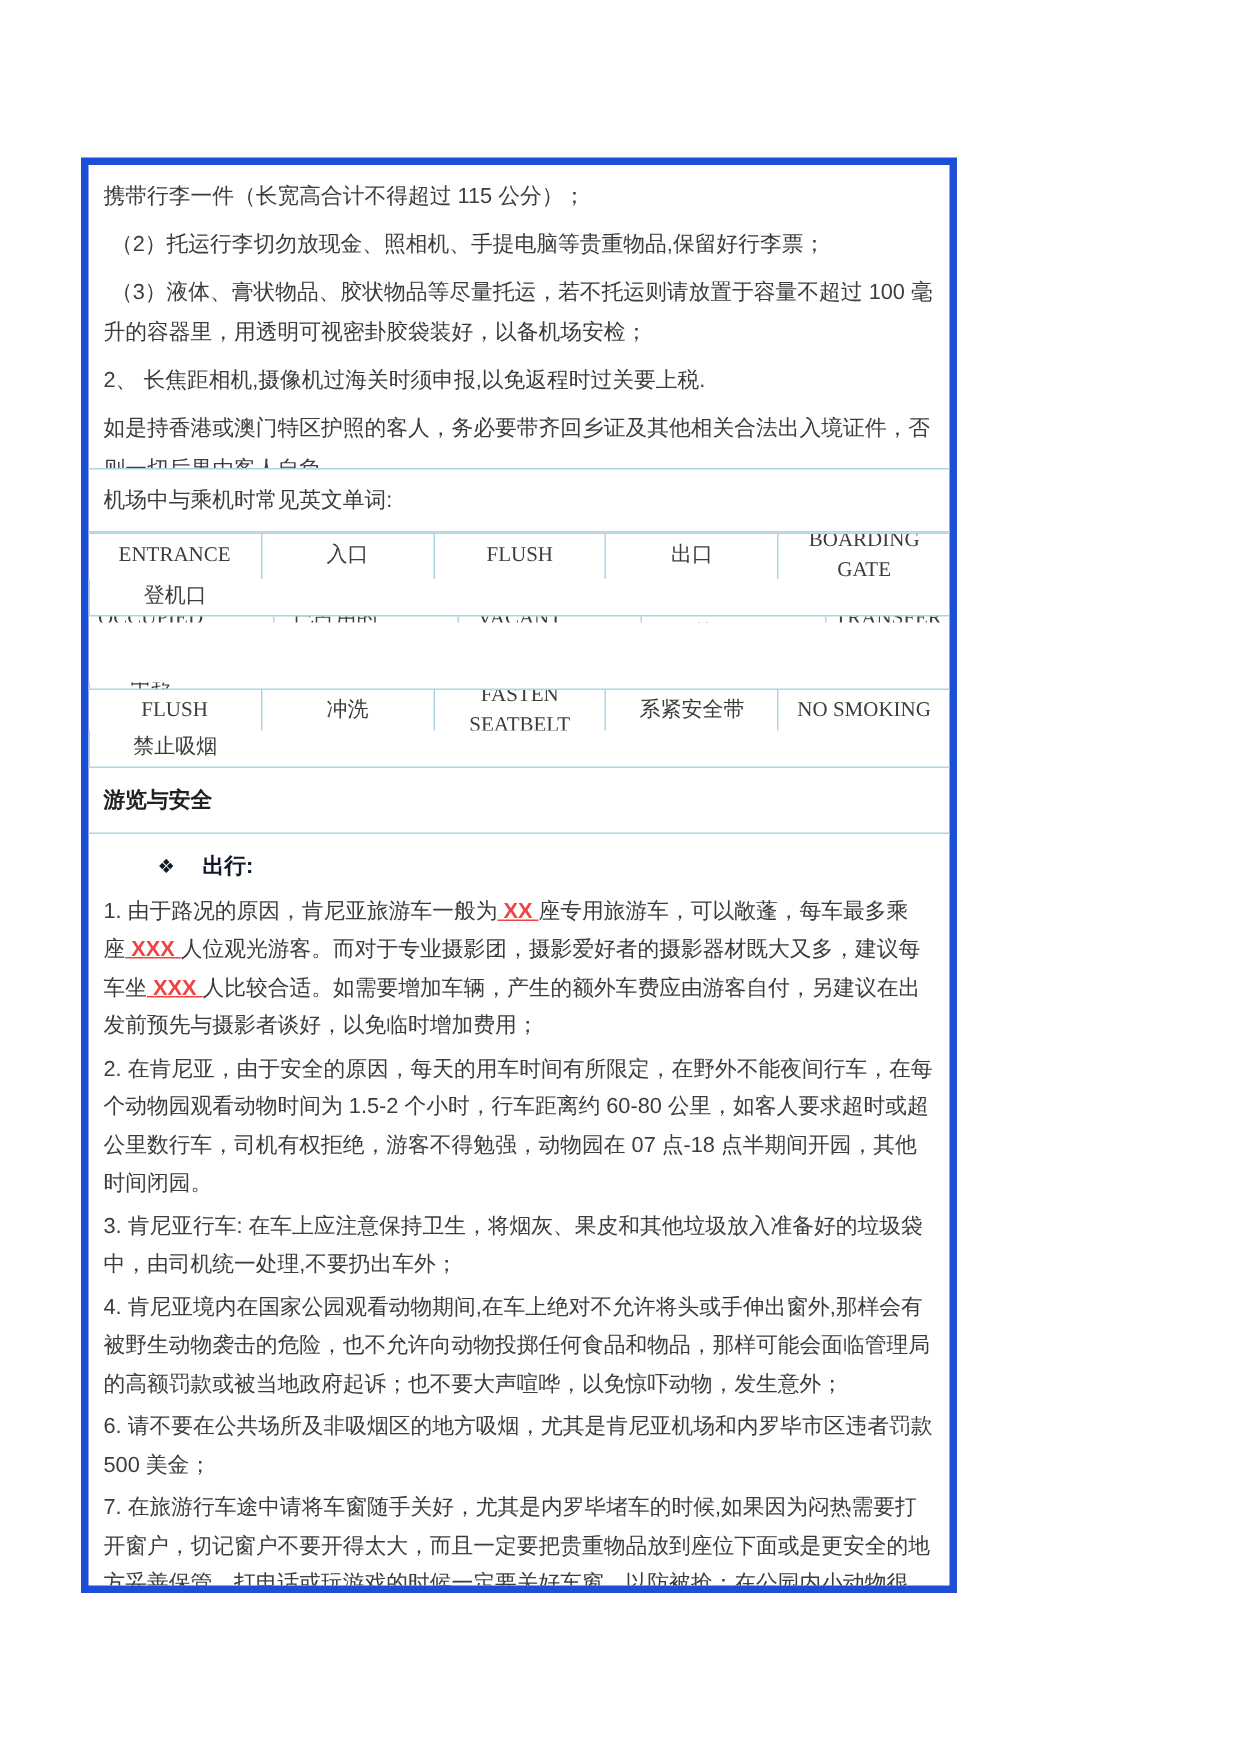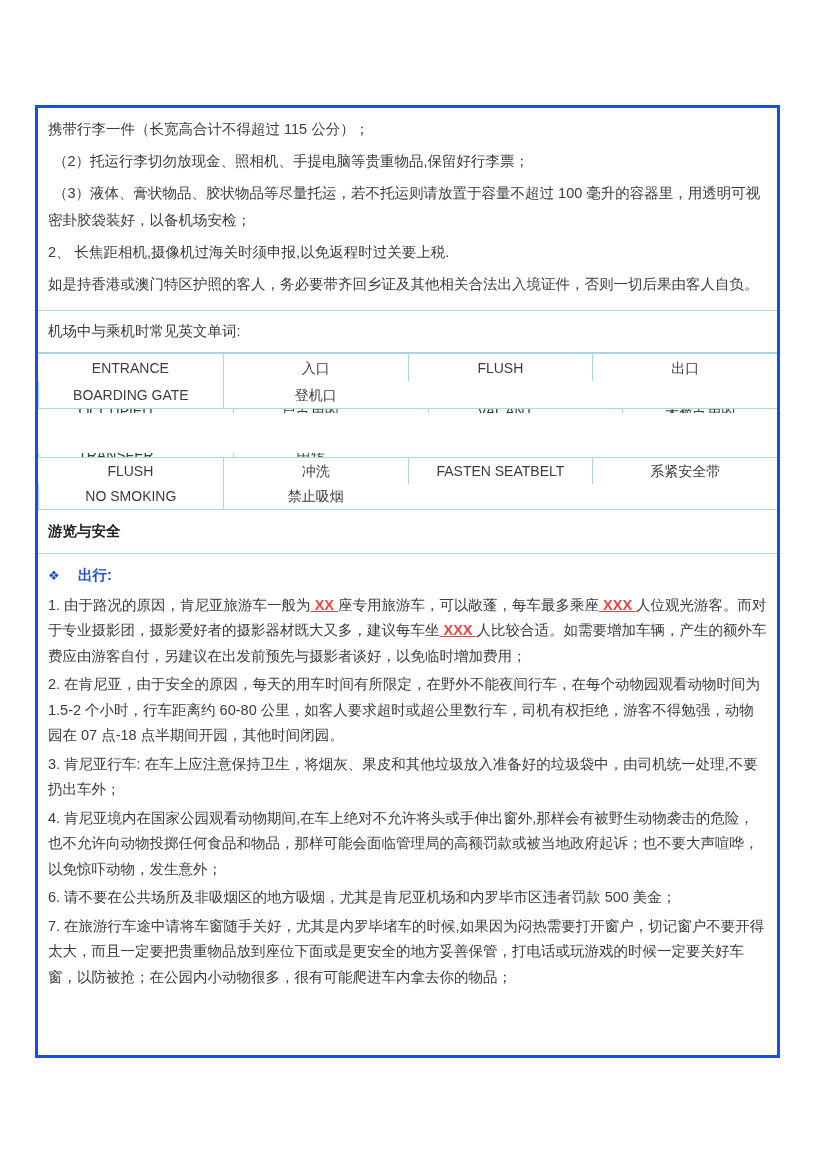--- a/index.html
+++ b/index.html
@@ -6,23 +6,23 @@
   html,body { background:#ffffff; }
   body {
     width:827px; height:1170px;
     position:relative;
     font-family:"Liberation Sans","DejaVu Sans",sans-serif;
     color:#3c3c3c;
     overflow:hidden;
   }
   .doc {
     position:absolute;
-    left:35px; top:105px;
-    width:745px;
-    border:3px solid #1d4ed8;
+    left:54px; top:105px;
+    width:584px;
+    border:5px solid #1d4ed8;
     background:#ffffff;
   }
   .row { border-top:1px solid #a9d6e5; }
   .row:first-child { border-top:none; }
 
   
   .block1 {
     height:202px;
     padding:8px 10px 6px 10px;
     font-size:14.5px;
@@ -35,21 +35,21 @@
   
   .vocab-intro {
     height:42px;
     padding:16px 10px;
     font-size:14.5px;
     display:flex; align-items:center;
   }
 
   
   .vtable { width:100%; }
-  .vt-row { display:grid; grid-template-columns:repeat(4,1fr); border-top:1px solid #a9d6e5; }
+  .vt-row { display:grid; grid-template-columns:repeat(5,1fr); border-top:1px solid #a9d6e5;font-family:Liberation Serif, serif; }
   .vt-row:first-child { border-top:1px solid #a9d6e5; }
   .vt-row.r1 { height:55px; }
   .vt-row.r2 { height:49px;gap:40px; }
   .vt-row.r3 { height:52px; }
   .vt-cell {
     display:flex; align-items:center; justify-content:center;
     text-align:center;
     font-size:14px;
     line-height:20px;
     padding:2px 6px;
@@ -71,22 +71,23 @@
   
   .travel {
     height:502px;
     padding:9px 10px 6px 10px;
     font-size:14.5px;
     line-height:25.5px;
     overflow:hidden;
   }
   .travel-heading {
     font-weight:bold;
-    color:#1d4ed8;
+    color:#0f172a;
     margin-bottom:4px;
+    margin-left:36px;
   }
   .travel-heading .bullet {
     display:inline-block;
     width:30px;
     font-size:13px;
     font-weight:normal;
   }
   .travel p.item { margin:0 0 3px 0; }
   .blank {
     font-weight:bold;

